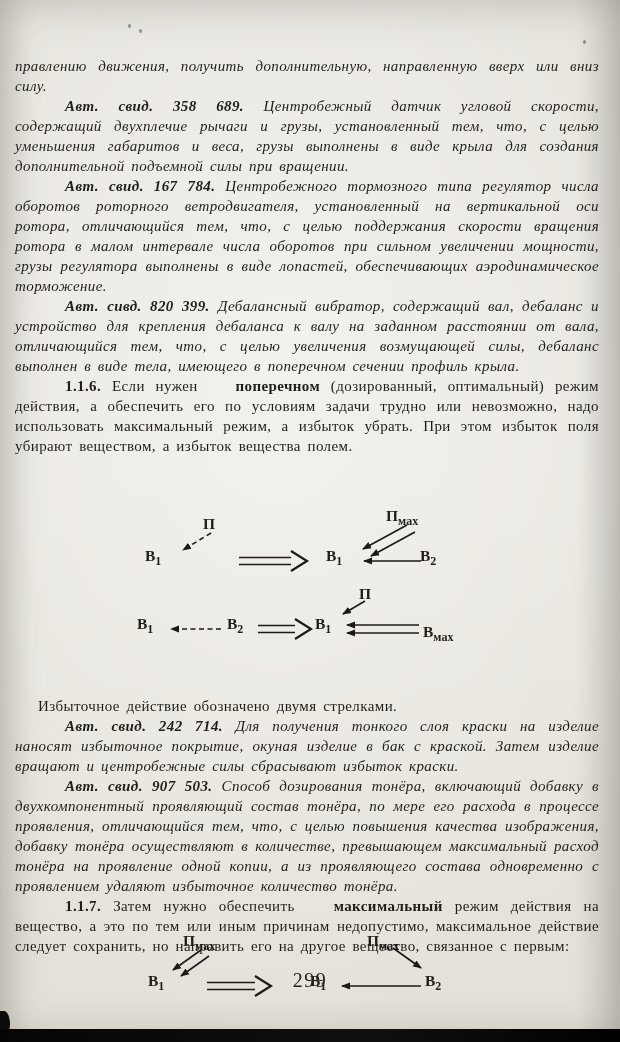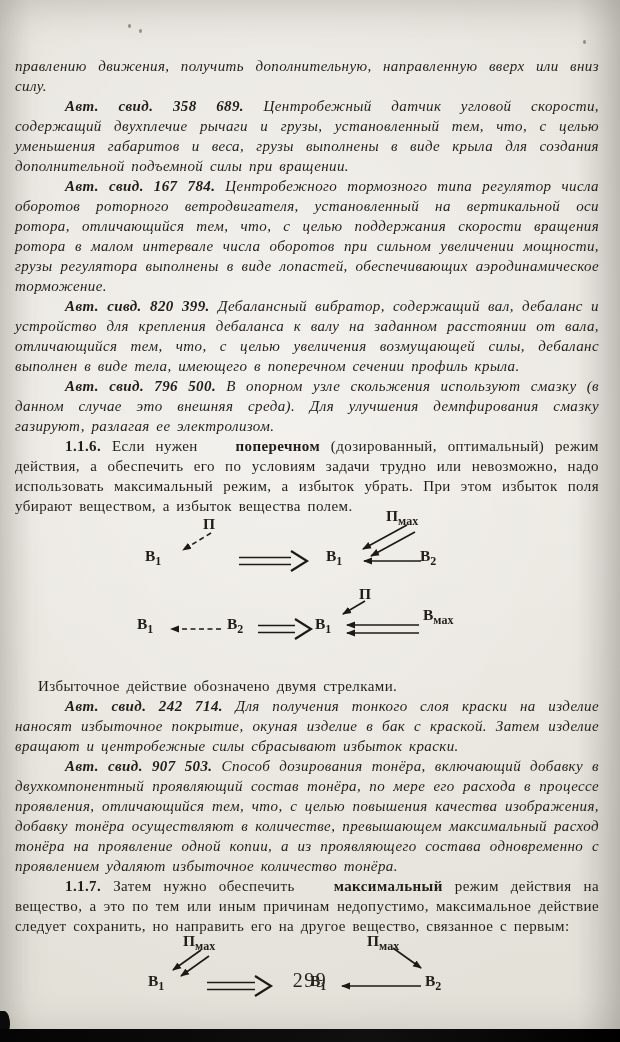--- a/index.html
+++ b/index.html
@@ -13,21 +13,21 @@
       radial-gradient(140% 120% at 45% 35%, rgba(255,255,255,0.45), rgba(255,255,255,0) 55%),
       linear-gradient(to bottom, #e6e3dc 0%, #eae7e0 45%, #e3e0d8 100%);
     box-shadow: inset 0 0 46px rgba(60,55,42,0.28);
   }
   .paper-shade { position:absolute; inset:0; pointer-events:none;
     background: linear-gradient(to right, rgba(0,0,0,0.06), rgba(0,0,0,0) 5%, rgba(0,0,0,0) 93%, rgba(0,0,0,0.10));
   }
 
   .tb { position:absolute; left:15px; right:21px; }
   .tb1 { top:56px; }
-  .tb2 { top:676px; }
+  .tb2 { top:696px; }
 
   .para {
     text-align:justify; font-size:15px; line-height:20px;
     letter-spacing:0.4px; word-spacing:2.5px;
   }
   .para.it { font-style:italic; }
   .para.indent { text-indent:23px; }
   .b { font-weight:700;margin-left:27px; }
 
   .diagram { position:absolute; left:15px; width:584px; }
@@ -56,21 +56,20 @@
 
   <div class="speck" style="left:128px;top:24px"></div>
   <div class="speck" style="left:139px;top:29px"></div>
   <div class="speck" style="left:583px;top:40px"></div>
 
   <div class="tb tb1">
       <p class="para it"><span>правлению движения, получить дополнительную, направленную вверх или вниз силу.</span></p>
       <p class="para indent it"><span class="b">Авт. свид. 358 689.</span><span> Центробежный датчик угловой скорости, содержащий двухплечие рычаги и грузы, установленный тем, что, с целью уменьшения габаритов и веса, грузы выполнены в виде крыла для создания дополнительной подъемной силы при вращении.</span></p>
       <p class="para indent it"><span class="b">Авт. свид. 167 784.</span><span> Центробежного тормозного типа регулятор числа оборотов роторного ветродвигателя, установленный на вертикальной оси ротора, отличающийся тем, что, с целью поддержания скорости вращения ротора в малом интервале числа оборотов при сильном увеличении мощности, грузы регулятора выполнены в виде лопастей, обеспечивающих аэродинамическое торможение.</span></p>
       <p class="para indent it"><span class="b">Авт. сивд. 820 399.</span><span> Дебалансный вибратор, содержащий вал, дебаланс и устройство для крепления дебаланса к валу на заданном расстоянии от вала, отличающийся тем, что, с целью увеличения возмущающей силы, дебаланс выполнен в виде тела, имеющего в поперечном сечении профиль крыла.</span></p>
-      <p class="para indent it"><span class="b">Авт. свид. 796 500.</span><span> В опорном узле скольжения используют смазку (в данном случае это внешняя среда). Для улучшения демпфирования смазку газируют, разлагая ее электролизом.</span></p>
       <p class="para indent"><span class="b">1.1.6.</span><span> Если нужен </span><span class="b">поперечном</span><span> (дозированный, оптимальный) режим действия, а обеспечить его по условиям задачи трудно или невозможно, надо использовать максимальный режим, а избыток убрать. При этом избыток поля убирают веществом, а избыток вещества полем.</span></p>
     </div>
 
   <div class="diagram d1">
     <svg class="dsvg" viewBox="0 0 584 160">
       <defs>
         <marker id="m1" markerWidth="10" markerHeight="8" refX="8" refY="4" orient="auto" markerUnits="userSpaceOnUse">
           <path d="M0,0.5 L9,4 L0,7.5 Z" fill="#1c1a17"></path>
         </marker>
       </defs>
@@ -91,21 +90,21 @@
     </svg>
     <span class="nlabel" style="left:188px;top:12px"><span>П</span></span>
     <span class="nlabel" style="left:130px;top:44px"><span>В</span><sub>1</sub></span>
     <span class="nlabel" style="left:311px;top:44px"><span>В</span><sub>1</sub></span>
     <span class="nlabel" style="left:371px;top:4px"><span>П</span><sub>мах</sub></span>
     <span class="nlabel" style="left:405px;top:44px"><span>В</span><sub>2</sub></span>
     <span class="nlabel" style="left:122px;top:112px"><span>В</span><sub>1</sub></span>
     <span class="nlabel" style="left:212px;top:112px"><span>В</span><sub>2</sub></span>
     <span class="nlabel" style="left:300px;top:112px"><span>В</span><sub>1</sub></span>
     <span class="nlabel" style="left:344px;top:82px"><span>П</span></span>
-    <span class="nlabel" style="left:408px;top:103px"><span>В</span><sub>мах</sub></span>
+    <span class="nlabel" style="left:408px;top:120px"><span>В</span><sub>мах</sub></span>
   </div>
 
   <div class="tb tb2">
       <p class="para indent"><span>Избыточное действие обозначено двумя стрелками.</span></p>
       <p class="para indent it"><span class="b">Авт. свид. 242 714.</span><span> Для получения тонкого слоя краски на изделие наносят избыточное покрытие, окуная изделие в бак с краской. Затем изделие вращают и центробежные силы сбрасывают избыток краски.</span></p>
       <p class="para indent it"><span class="b">Авт. свид. 907 503.</span><span> Способ дозирования тонёра, включающий добавку в двухкомпонентный проявляющий состав тонёра, по мере его расхода в процессе проявления, отличающийся тем, что, с целью повышения качества изображения, добавку тонёра осуществляют в количестве, превышающем максимальный расход тонёра на проявление одной копии, а из проявляющего состава одновременно с проявлением удаляют избыточное количество тонёра.</span></p>
       <p class="para indent"><span class="b">1.1.7.</span><span> Затем нужно обеспечить </span><span class="b">максимальный</span><span> режим действия на вещество, а это по тем или иным причинам недопустимо, максимальное действие следует сохранить, но направить его на другое вещество, связанное с первым:</span></p>
     </div>
 
   <div class="diagram d2">

